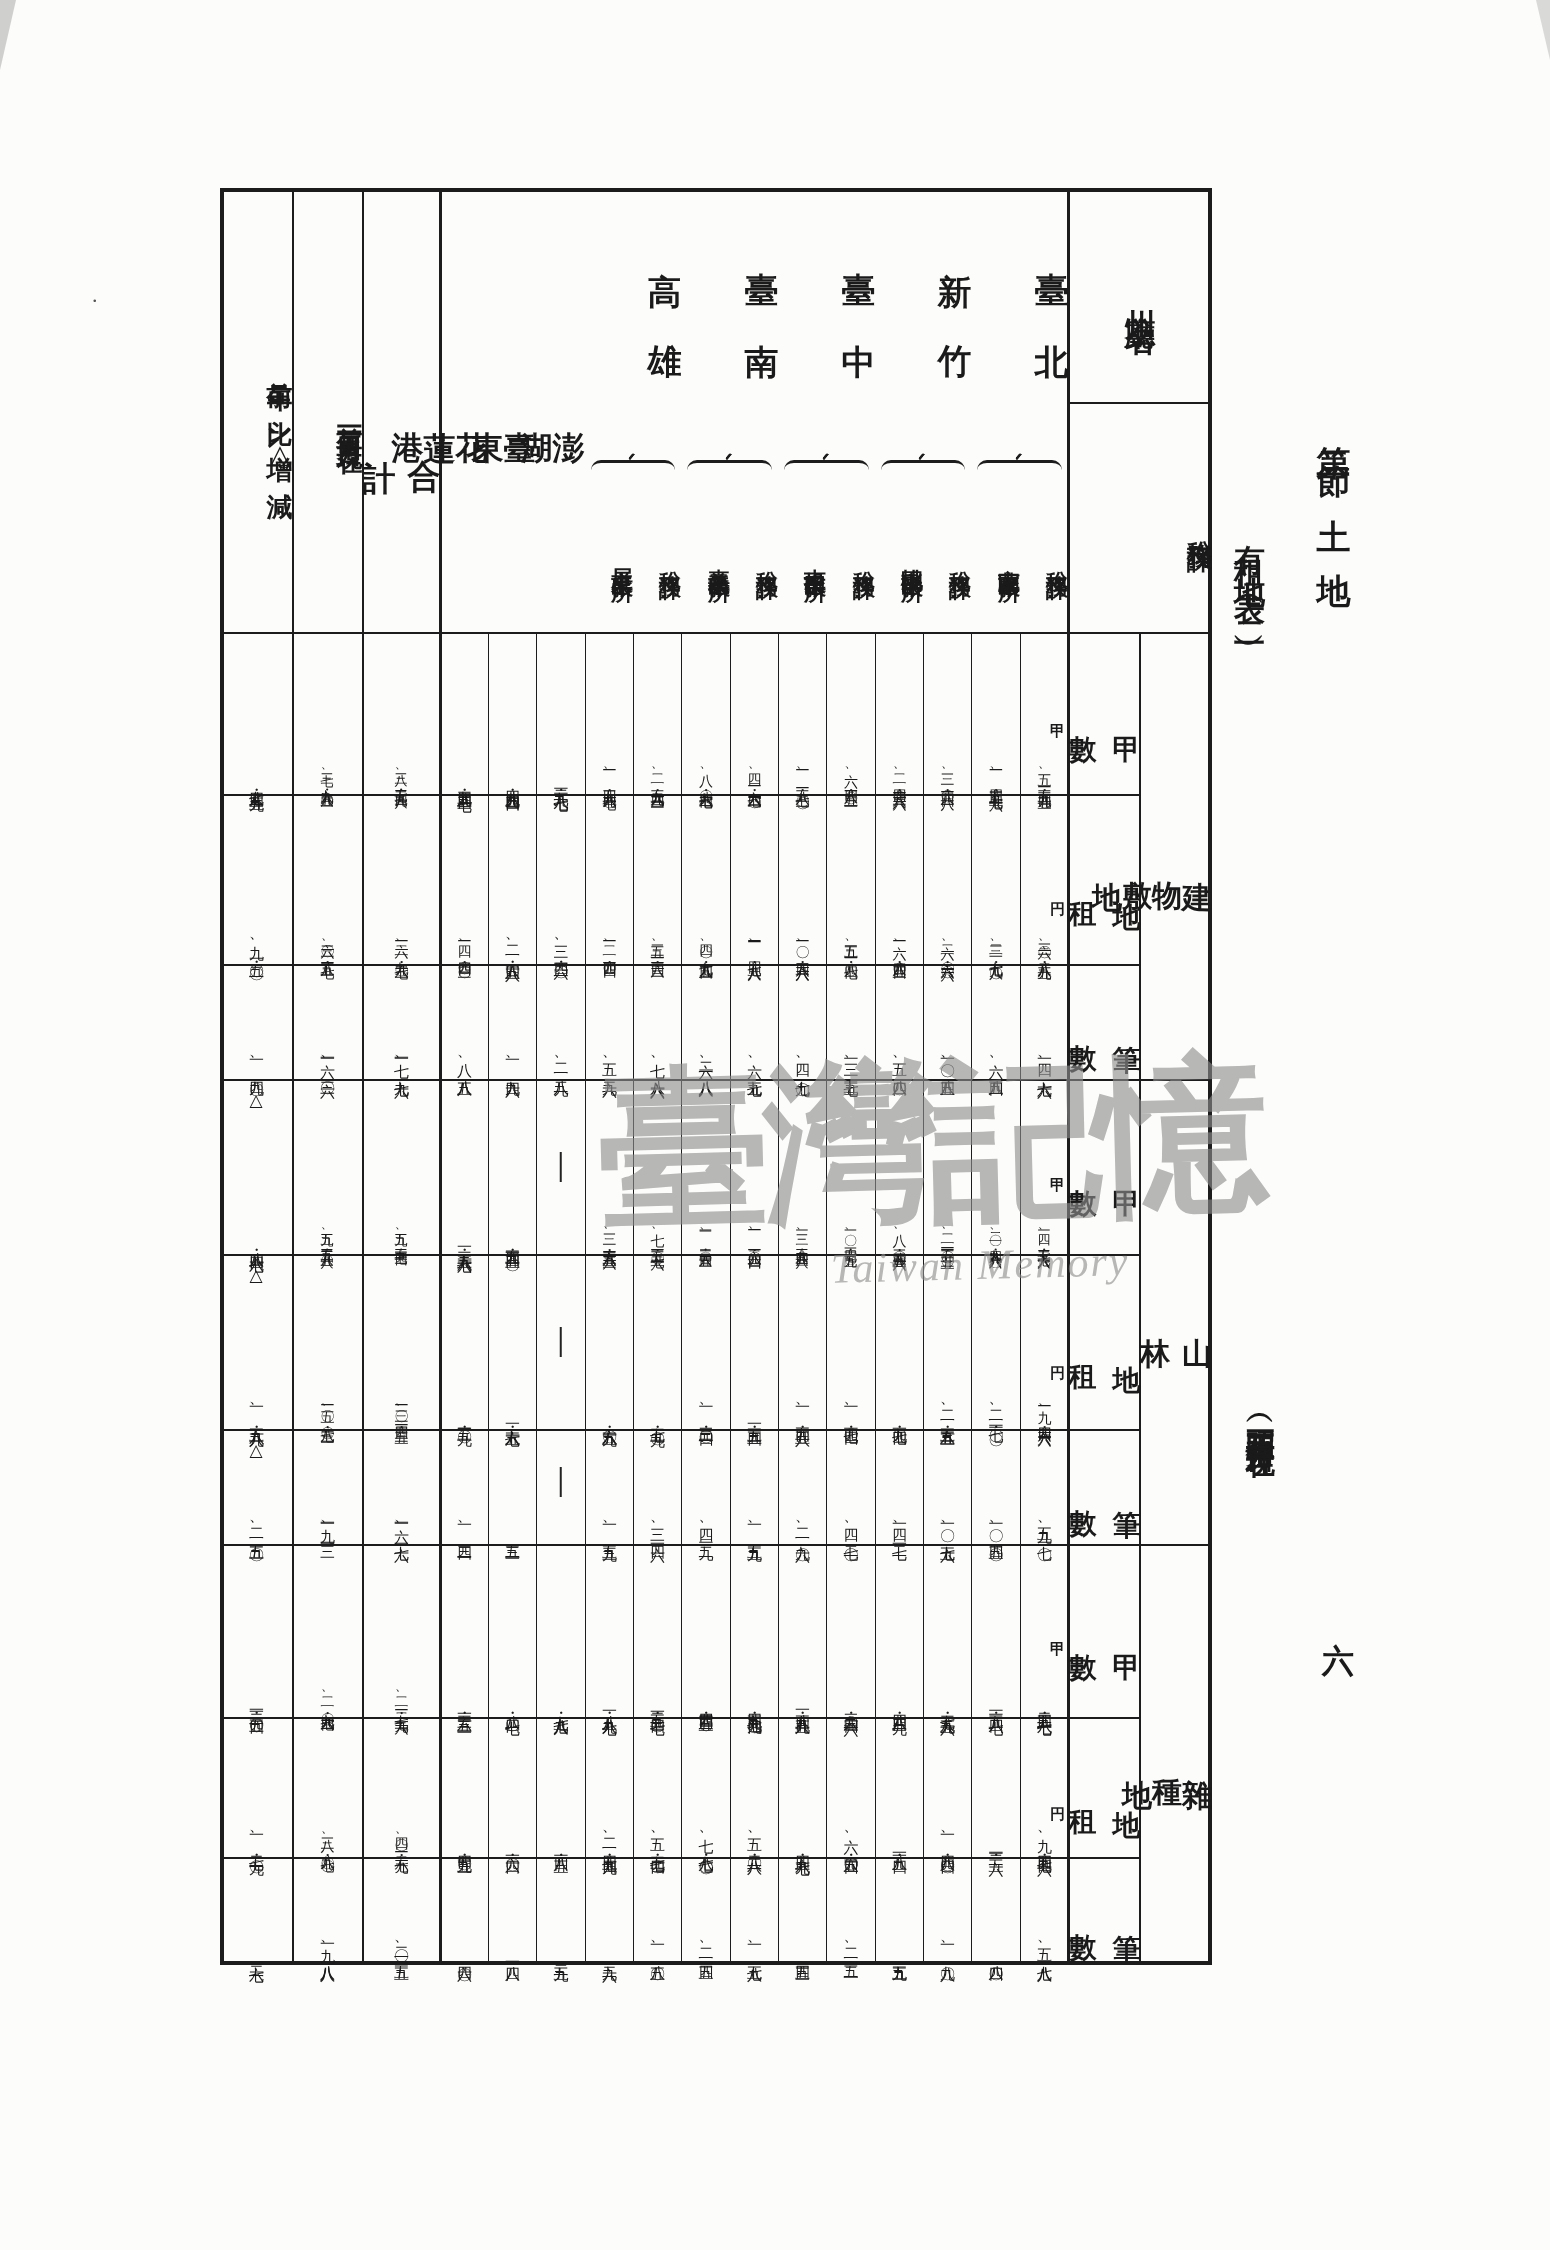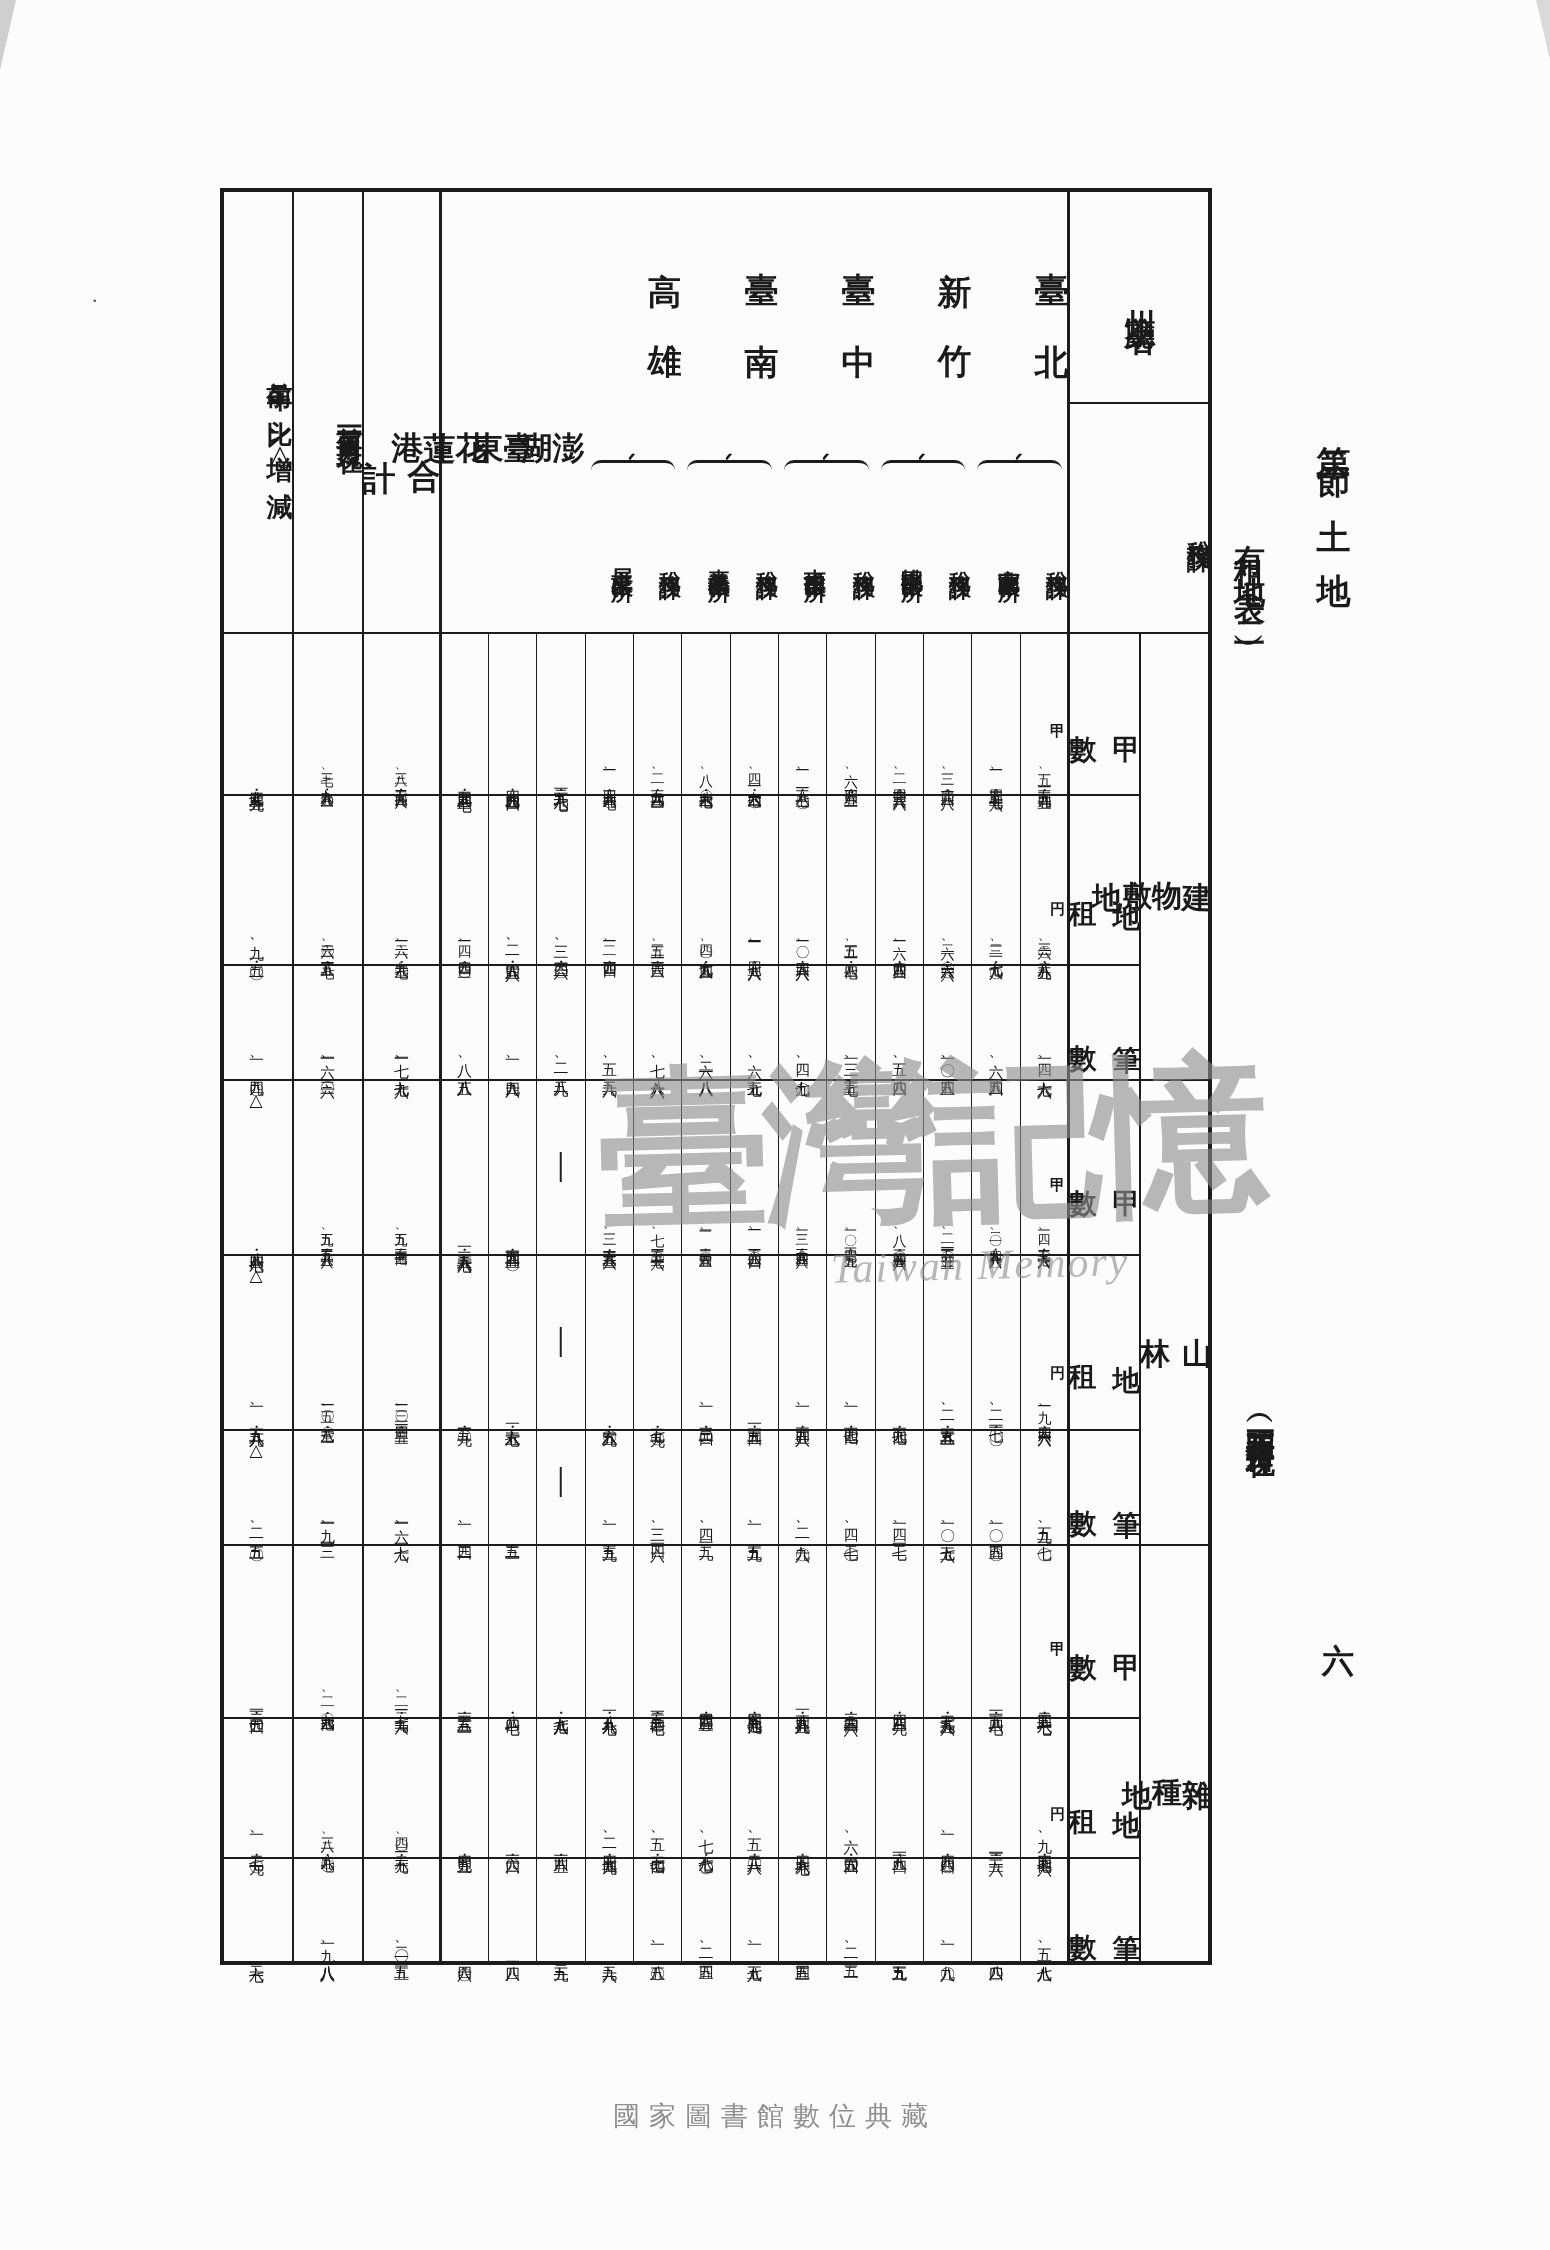--- a/index.html
+++ b/index.html
@@ -634,14 +634,13 @@
       <div class="cell" style="left: 800px; top: 1670px; width: 48px; height: 107px;">
         <div class="num" style="font-size: 15px;">五、七八八</div>
       </div>
     </div>
 
   <div id="watermark">
     <div class="wm-main">臺灣記憶</div>
     <div class="wm-sub">Taiwan Memory</div>
   </div>
 
-  <div id="footer">國家圖書館數位典藏</div>
 </div>
 
 </body></html>

